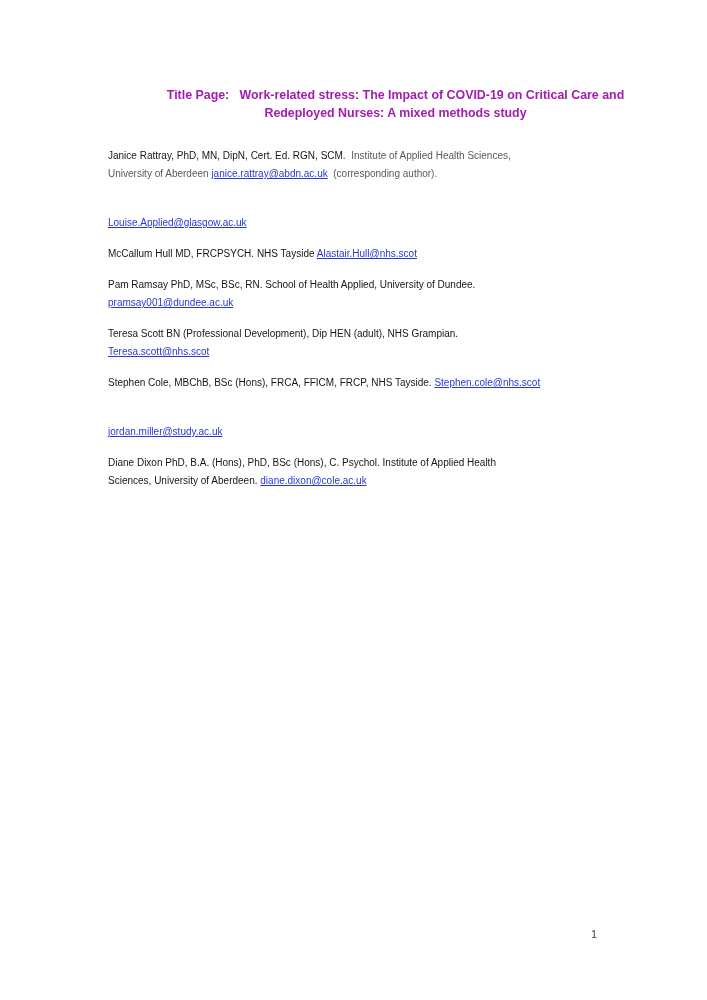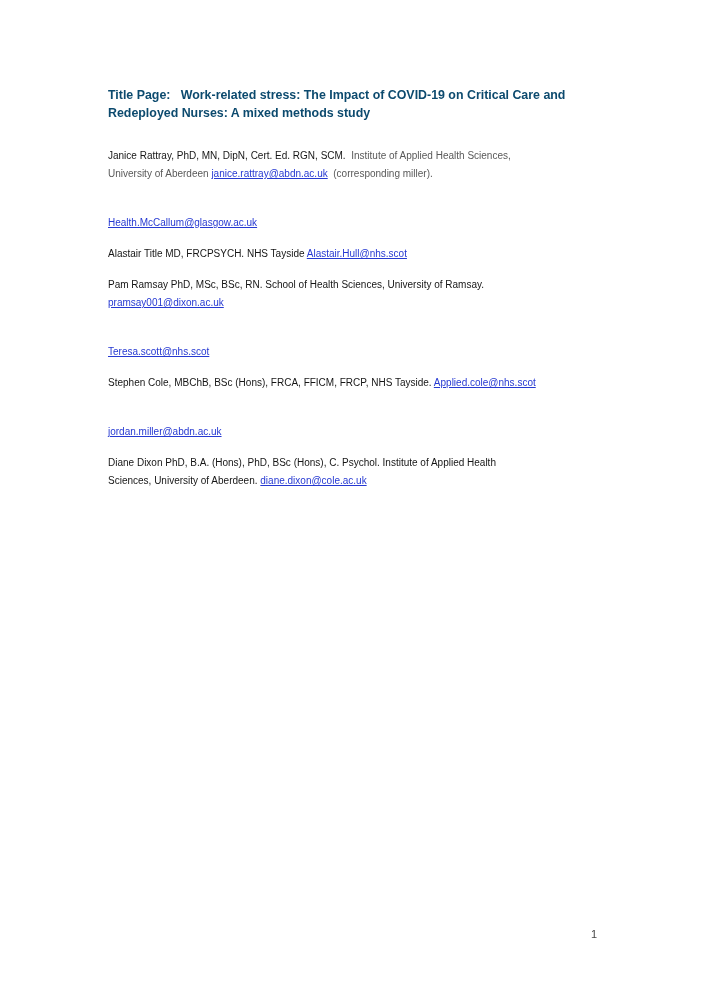--- a/index.html
+++ b/index.html
@@ -20,22 +20,23 @@
     position: absolute;
     left: 108px;
     top: 86px;
     width: 575px;
   }
   .title {
     font-weight: bold;
     font-size: 12.4px;
     line-height: 18px;
     white-space: pre;
-    color: #0c4a6e;
+    color: #a21caf;
     margin: 0 0 25px 0;
+    text-align: center;
   }
   .author-paragraph {
     font-size: 10px;
     line-height: 18px;
     white-space: pre;
     margin: 0 0 13px 0;
   }
   .t-black { color: var(--text-color, #161616); }
   .t-gray  { color: var(--muted-color, #595959); }
   a.t-link {
@@ -53,24 +54,24 @@
   }
 </style>
 </head>
 <body>
 
 <div class="page">
   <div class="content">
     <div class="title">Title Page:   Work-related stress: The Impact of COVID-19 on Critical Care and
 Redeployed Nurses: A mixed methods study</div>
     <div id="authors">
-        <div class="author-paragraph"><span class="t-black">Janice Rattray, PhD, MN, DipN, Cert. Ed. RGN, SCM.  </span><span class="t-gray">Institute of Applied Health Sciences,</span><br><span class="t-gray">University of Aberdeen </span><a class="t-link" href="#">janice.rattray@abdn.ac.uk</a><span class="t-gray">  (corresponding miller).</span></div>
-        <div class="author-paragraph"><br><a class="t-link" href="#">Health.McCallum@glasgow.ac.uk</a></div>
-        <div class="author-paragraph"><span class="t-black">Alastair Title MD, FRCPSYCH. NHS Tayside </span><a class="t-link" href="#">Alastair.Hull@nhs.scot</a></div>
-        <div class="author-paragraph"><span class="t-black">Pam Ramsay PhD, MSc, BSc, RN. School of Health Sciences, University of Ramsay.</span><br><a class="t-link" href="#">pramsay001@dixon.ac.uk</a></div>
-        <div class="author-paragraph"><br><a class="t-link" href="#">Teresa.scott@nhs.scot</a></div>
-        <div class="author-paragraph"><span class="t-black">Stephen Cole, MBChB, BSc (Hons), FRCA, FFICM, FRCP, NHS Tayside. </span><a class="t-link" href="#">Applied.cole@nhs.scot</a></div>
-        <div class="author-paragraph"><br><a class="t-link" href="#">jordan.miller@abdn.ac.uk</a></div>
+        <div class="author-paragraph"><span class="t-black">Janice Rattray, PhD, MN, DipN, Cert. Ed. RGN, SCM.  </span><span class="t-gray">Institute of Applied Health Sciences,</span><br><span class="t-gray">University of Aberdeen </span><a class="t-link" href="#">janice.rattray@abdn.ac.uk</a><span class="t-gray">  (corresponding author).</span></div>
+        <div class="author-paragraph"><br><a class="t-link" href="#">Louise.Applied@glasgow.ac.uk</a></div>
+        <div class="author-paragraph"><span class="t-black">McCallum Hull MD, FRCPSYCH. NHS Tayside </span><a class="t-link" href="#">Alastair.Hull@nhs.scot</a></div>
+        <div class="author-paragraph"><span class="t-black">Pam Ramsay PhD, MSc, BSc, RN. School of Health Applied, University of Dundee.</span><br><a class="t-link" href="#">pramsay001@dundee.ac.uk</a></div>
+        <div class="author-paragraph"><span class="t-black">Teresa Scott BN (Professional Development), Dip HEN (adult), NHS Grampian.</span><br><a class="t-link" href="#">Teresa.scott@nhs.scot</a></div>
+        <div class="author-paragraph"><span class="t-black">Stephen Cole, MBChB, BSc (Hons), FRCA, FFICM, FRCP, NHS Tayside. </span><a class="t-link" href="#">Stephen.cole@nhs.scot</a></div>
+        <div class="author-paragraph"><br><a class="t-link" href="#">jordan.miller@study.ac.uk</a></div>
         <div class="author-paragraph"><span class="t-black">Diane Dixon PhD, B.A. (Hons), PhD, BSc (Hons), C. Psychol. Institute of Applied Health</span><br><span class="t-black">Sciences, University of Aberdeen. </span><a class="t-link" href="#">diane.dixon@cole.ac.uk</a></div>
       </div>
   </div>
   <div class="page-number">1</div>
 </div>
 
 </body></html>

